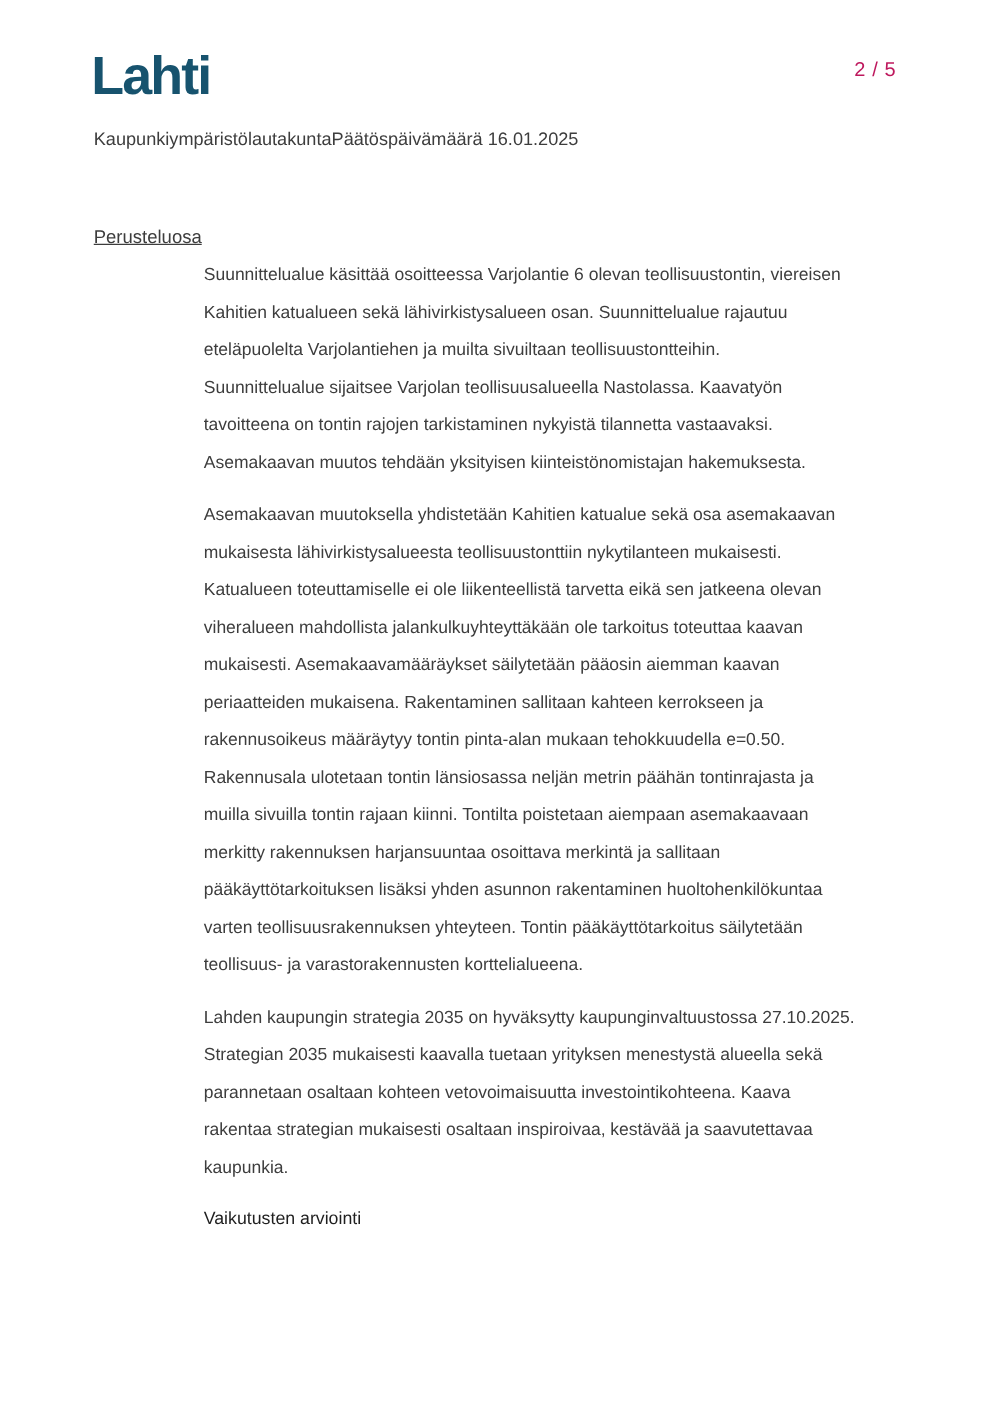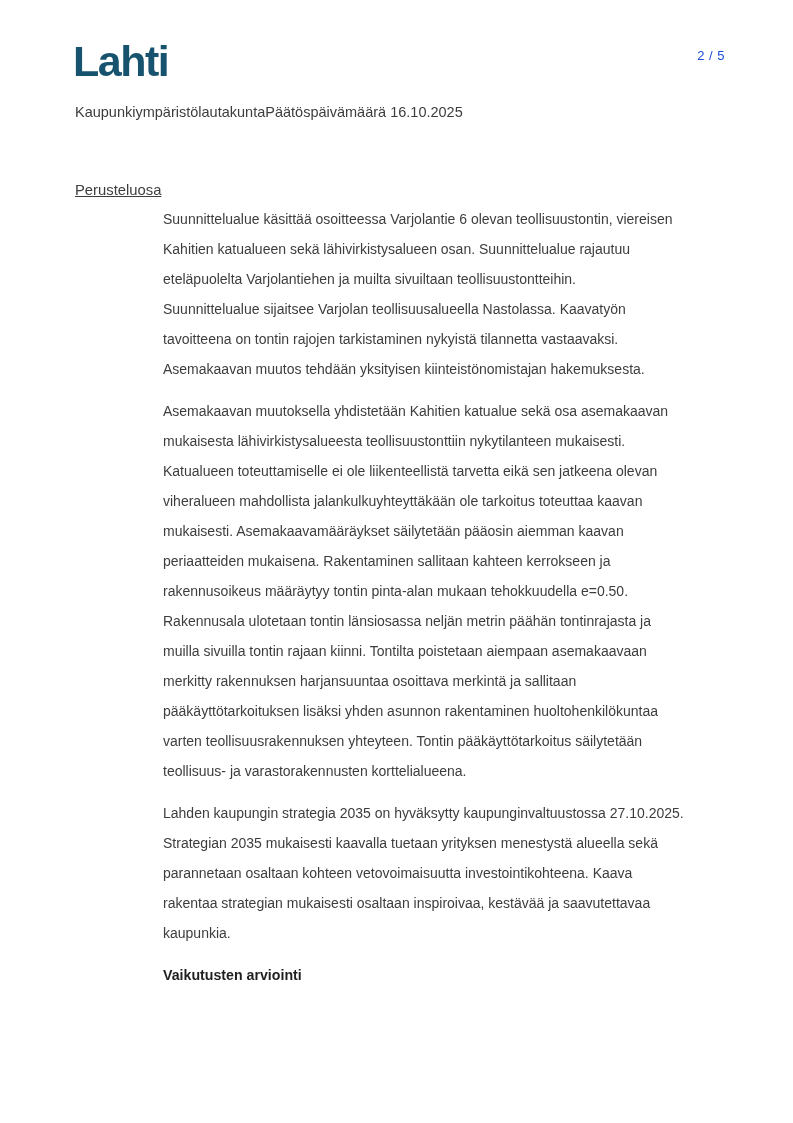--- a/index.html
+++ b/index.html
@@ -22,23 +22,23 @@
     top: 38px;
     font-size: 43px;
     font-weight: 700;
     letter-spacing: -1.5px;
     color: #17536E;
     line-height: 1.1;
   }
   .page-number {
     position: absolute;
     top: 48px;
-    right: 68px;
-    font-size: 13px;
-    color: #1d4ed8;
+    right: 76px;
+    font-size: 16px;
+    color: #be185d;
     letter-spacing: 0.5px;
   }
   .header-row {
     position: absolute;
     left: 75px;
     top: 104px;
     width: 632px;
     display: flex;
     justify-content: flex-start;
     font-size: 14.5px;
@@ -59,38 +59,38 @@
     width: 586px;
     font-size: 14px;
     color: #3d3d3d;
     line-height: 30px;
   }
   .body-block p {
     white-space: pre-line;
     margin-bottom: 12px;
   }
   .subheading {
-    font-weight: 700;
+    font-weight: 400;
     color: #1f1f1f;
     font-size: 14.2px;
     line-height: 30px;
   }
 </style>
 </head>
 <body>
 
 <div class="page">
 
   <div class="logo">Lahti</div>
 
   <div class="page-number">2 / 5</div>
 
   <div class="header-row">
     <span>Kaupunkiympäristölautakunta</span>
-    <span>Päätöspäivämäärä 16.10.2025</span>
+    <span>Päätöspäivämäärä 16.01.2025</span>
   </div>
 
   <div class="section-heading">Perusteluosa</div>
 
   <div class="body-block">
     <p>Suunnittelualue käsittää osoitteessa Varjolantie 6 olevan teollisuustontin, viereisen
 Kahitien katualueen sekä lähivirkistysalueen osan. Suunnittelualue rajautuu
 eteläpuolelta Varjolantiehen ja muilta sivuiltaan teollisuustontteihin.
 Suunnittelualue sijaitsee Varjolan teollisuusalueella Nastolassa. Kaavatyön
 tavoitteena on tontin rajojen tarkistaminen nykyistä tilannetta vastaavaksi.

